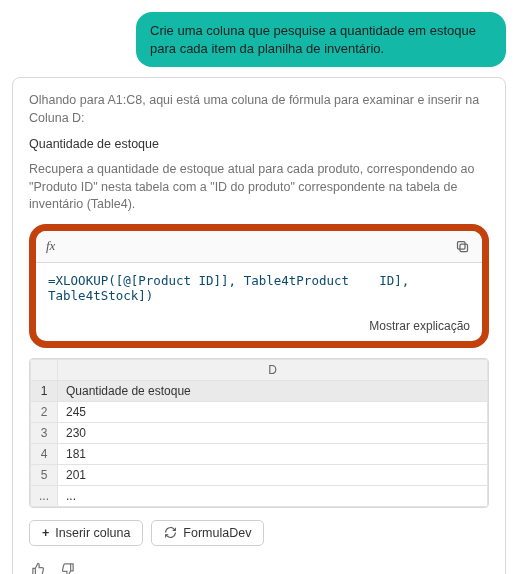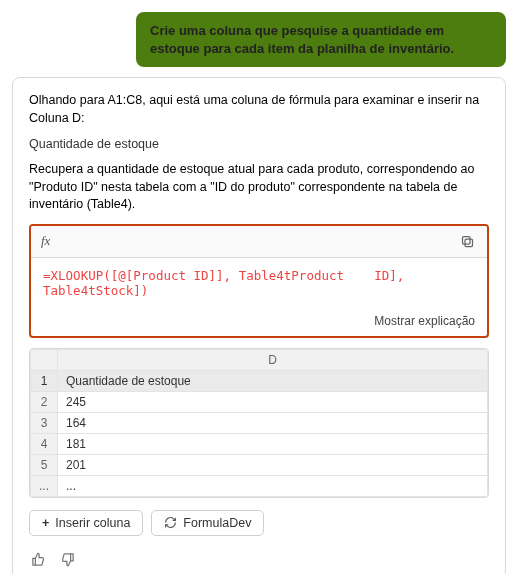--- a/index.html
+++ b/index.html
@@ -9,60 +9,59 @@
     color: #333;
     background: #fff;
     width: 518px;
     height: 574px;
     padding: 12px;
   }
   .chat-area { display: flex; flex-direction: column; gap: 10px; }
   .user-bubble {
     align-self: flex-end;
     max-width: 370px;
-    background: #4d7c0f;
-    border-radius: 8px;
+    background: #14b8a6;
+    border-radius: 16px;
     padding: 10px 14px;
     line-height: 1.35;
     font-size: 13px;
     color: #222;
-    font-weight: bold;
   }
   .assistant-card {
     border: 1px solid #d9d9d9;
     border-radius: 8px;
     padding: 14px 16px 10px 16px;
     display: flex;
     flex-direction: column;
     gap: 10px;
   }
-  .para { line-height: 1.4; font-size: 12.5px; color: #000000; }
+  .para { line-height: 1.4; font-size: 12.5px; color: #737373; }
   .subtitle { font-size: 12.5px; color: #333; }
   .formula-block {
-    border: 2px solid #c2410c;
-    border-radius: 4px;
+    border: 7px solid #c2410c;
+    border-radius: 17px;
     overflow: hidden;
   }
   .formula-head {
     display: flex;
     align-items: center;
     justify-content: space-between;
     padding: 6px 10px;
     border-bottom: 1px solid #d9d9d9;
     background: #fafafa;
   }
   .fx-label { font-style: italic; font-family: Georgia, serif; color: #555; }
   .copy-btn { background: none; border: none; cursor: pointer; padding: 2px; }
   .formula-text {
     padding: 10px 12px;
     font-family: Consolas, monospace;
     font-size: 12.5px;
     white-space: pre-wrap;
     word-break: break-word;
-    color: #ef4444;
+    color: #0c4a6e;
   }
   .show-exp {
     text-align: right;
     padding: 6px 12px 8px 12px;
     font-size: 12px;
     color: #444;
   }
   .show-exp span { cursor: pointer; margin-top: 39px; }
   .preview-table {
     border: 1px solid #d9d9d9;
@@ -160,21 +159,21 @@
         <tr class="title-row">
           <td class="row-head">1</td>
           <td>Quantidade de estoque</td>
         </tr>
         <tr>
           <td class="row-head">2</td>
           <td>245</td>
         </tr>
         <tr>
           <td class="row-head">3</td>
-          <td>164</td>
+          <td>230</td>
         </tr>
         <tr>
           <td class="row-head">4</td>
           <td>181</td>
         </tr>
         <tr>
           <td class="row-head">5</td>
           <td>201</td>
         </tr>
         <tr>

